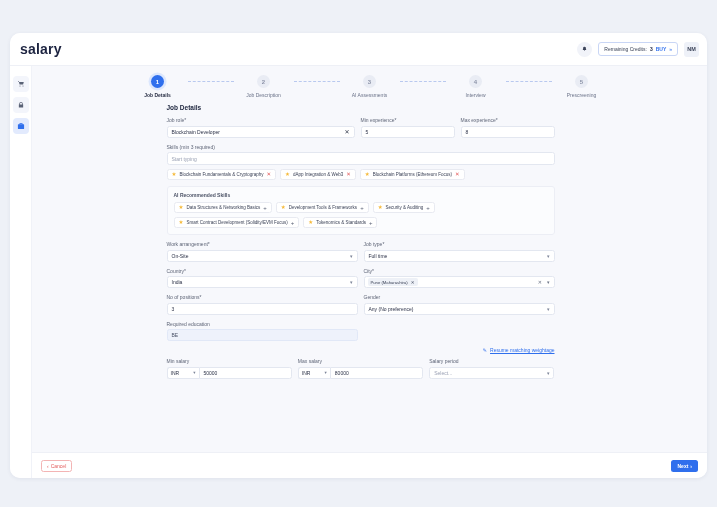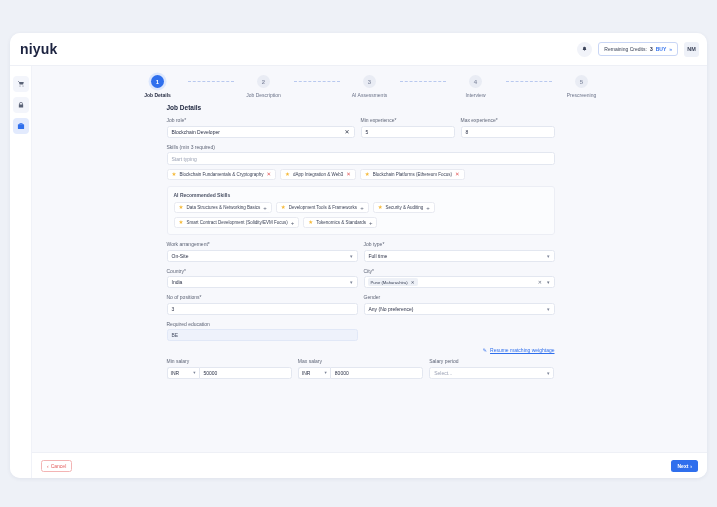--- a/index.html
+++ b/index.html
@@ -256,21 +256,21 @@
     display: flex; align-items: center; gap: 2px;
     padding: 0 6px;
   }
 </style>
 </head>
 <body>
 
 <div class="app-frame">
 
   <div class="topbar">
-    <div class="logo">niyuk</div>
+    <div class="logo">salary</div>
     <div class="topbar-right">
       <div class="bell">
         <svg viewBox="0 0 16 16" width="7" height="7" fill="#3c4459">
             <path d="M8 1.5a3.2 3.2 0 0 0-3.2 3.2v2.6L3.6 9.1h8.8l-1.2-1.8V4.7A3.2 3.2 0 0 0 8 1.5zM6.7 10.2a1.3 1.3 0 0 0 2.6 0z"></path>
           </svg>
       </div>
       <div class="credits">
         <span>Remaining Credits:</span>
         <span class="count">3</span>
         <span class="buy">BUY</span>

